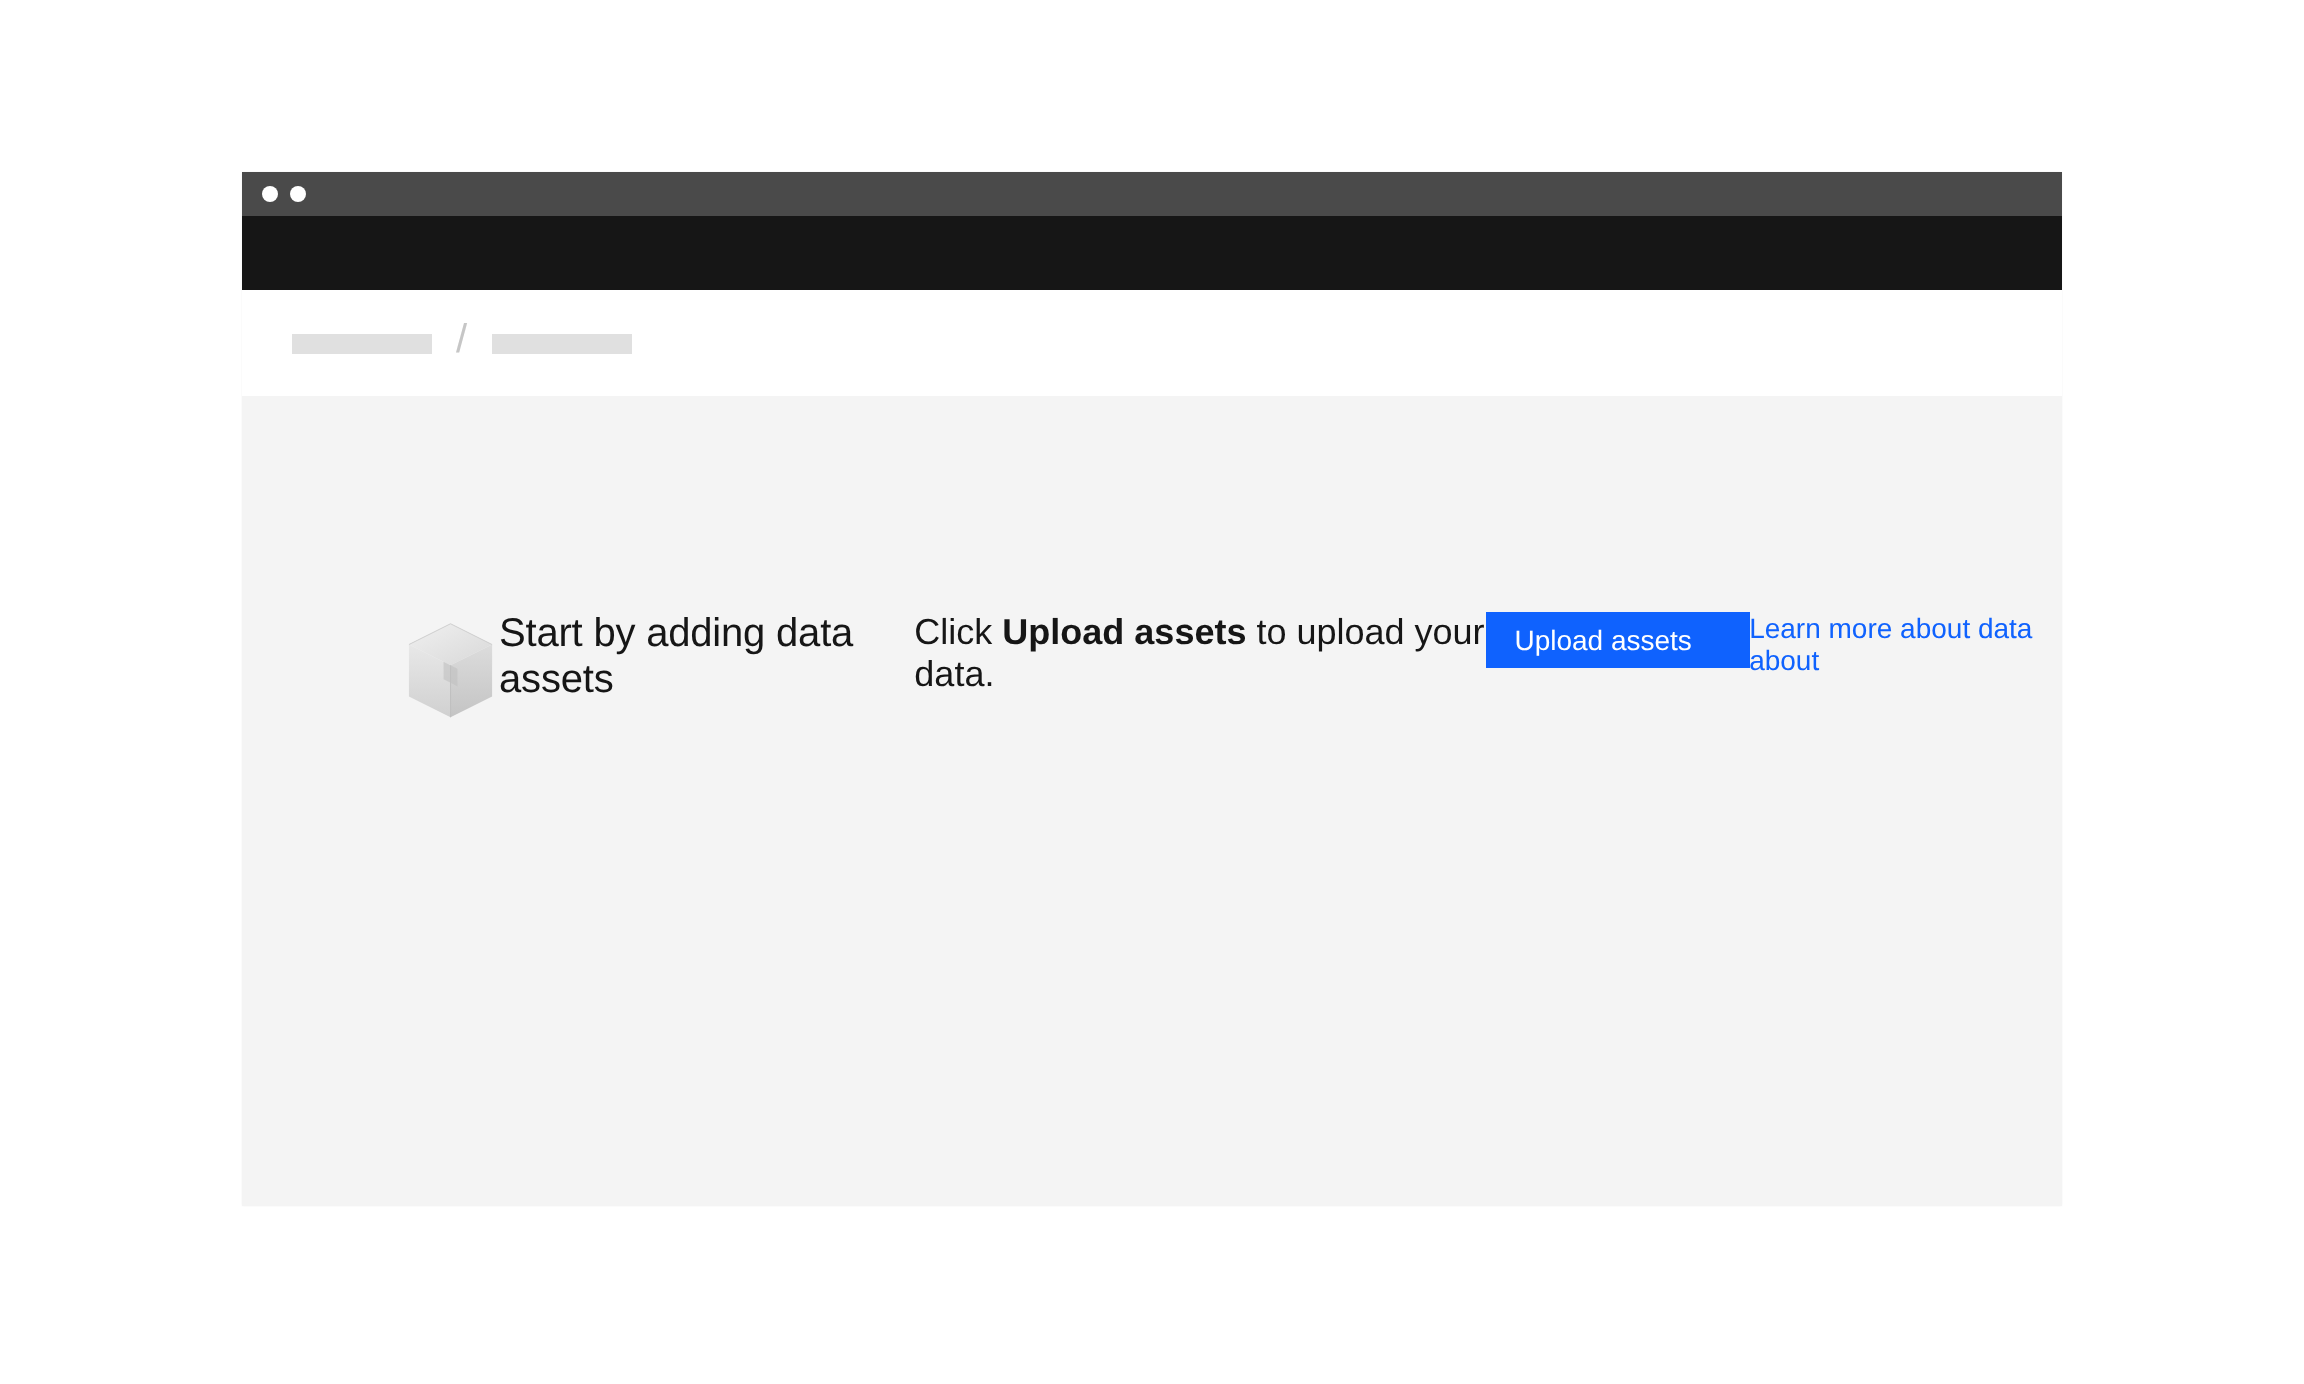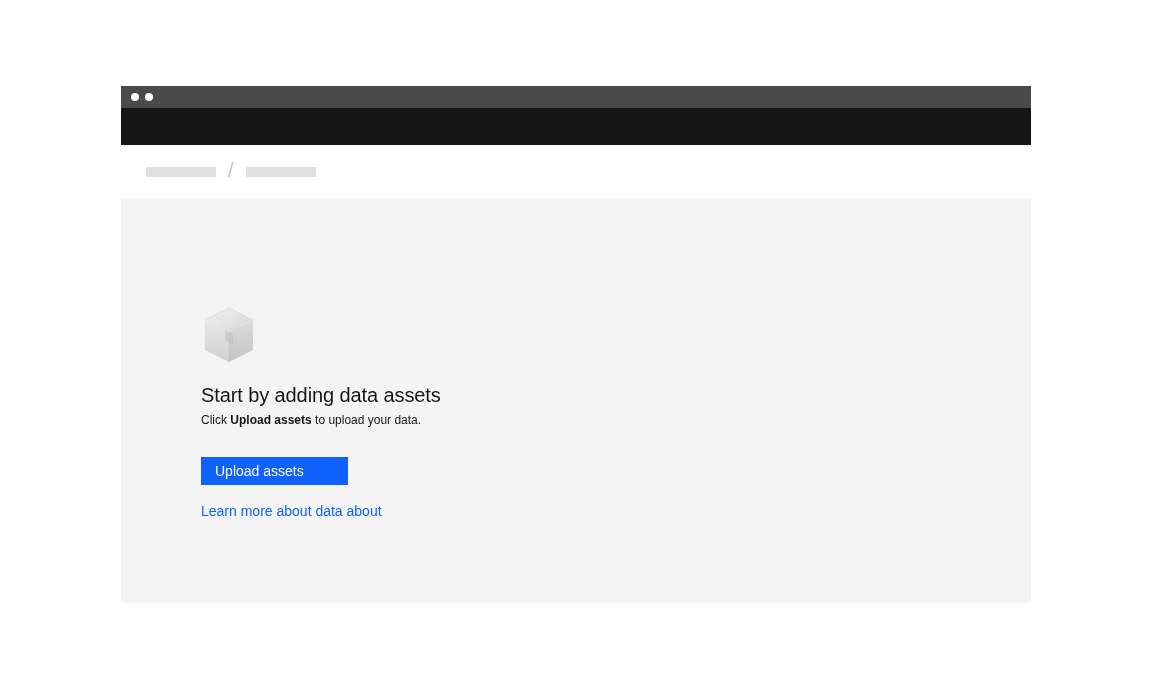--- a/index.html
+++ b/index.html
@@ -68,37 +68,37 @@
       top: -2px;
     }
     .content {
       background: #f4f4f4;
       height: 405px;
       padding-top: 108px;
       padding-left: 80px;
     }
     .empty-state {
       display: flex;
-      flex-direction: column;
+      flex-direction: row;
       justify-content: flex-end;
     }
     .box-illustration {
       width: 56px;
       height: 62px;
       margin-bottom: 16px;
     }
     .empty-title {
       font-size: 20px;
       font-weight: 400;
       color: #161616;
       margin-bottom: 6px;
       letter-spacing: -0.1px;
     }
     .empty-subtitle {
-      font-size: 12px;
+      font-size: 18px;
       color: #161616;
       margin-bottom: 30px;
     }
     .empty-subtitle .bold {
       font-weight: 600;
     }
     .upload-btn {
       background: #0f62fe;
       color: #ffffff;
       border: none;

